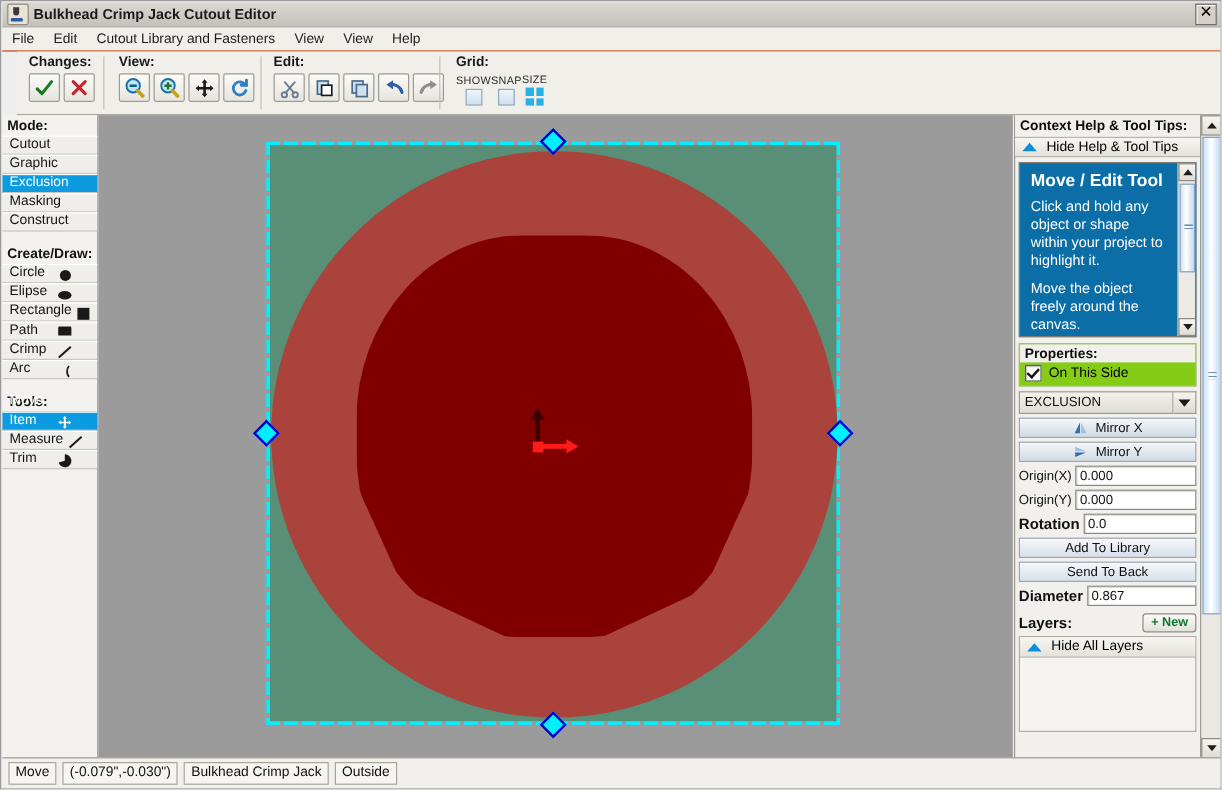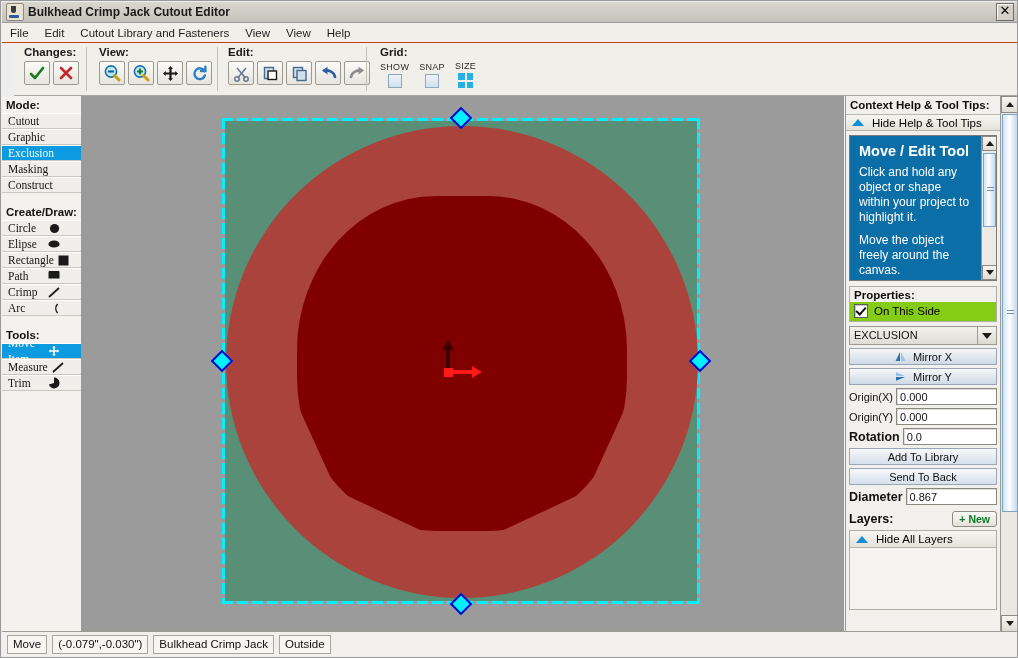--- a/index.html
+++ b/index.html
@@ -138,21 +138,20 @@
     box-sizing: border-box;
   }
   .tsep {
     position: absolute;
     top: 4px;
     width: 1px; height: 44px;
     background: #c3c0b8;
   }
   .grid-sub {
     display: flex;
-    gap: 10px;
     align-items: flex-end;
   }
   .grid-col {
     display: flex;
     flex-direction: column;
     align-items: center;
   }
   .grid-col-lab {
     font-size: 9px;
     color: #2b2b2b;
@@ -200,24 +199,23 @@
     height: 16px;
     line-height: 16px;
     padding-left: 6px;
     padding-right: 21px;
     color: #141414;
     border-top: 1px solid #ffffff;
     border-bottom: 1px solid #c9c7c0;
     background: #efeeea;
     cursor: pointer;
     display: flex;
-    align-items: center;
+    align-items: flex-end;
     justify-content: space-between;
     box-sizing: border-box;
-    font-family: Liberation Serif, serif;
   }
   .lb-item.sel {
     background: #0c9ae0;
     color: #ffffff;
   }
   .lb-gap { height: 10px; }
   .lb-ic { flex: none; margin-left: 4px; display:flex; align-items:center; }
 
   
   .canvaswrap {

